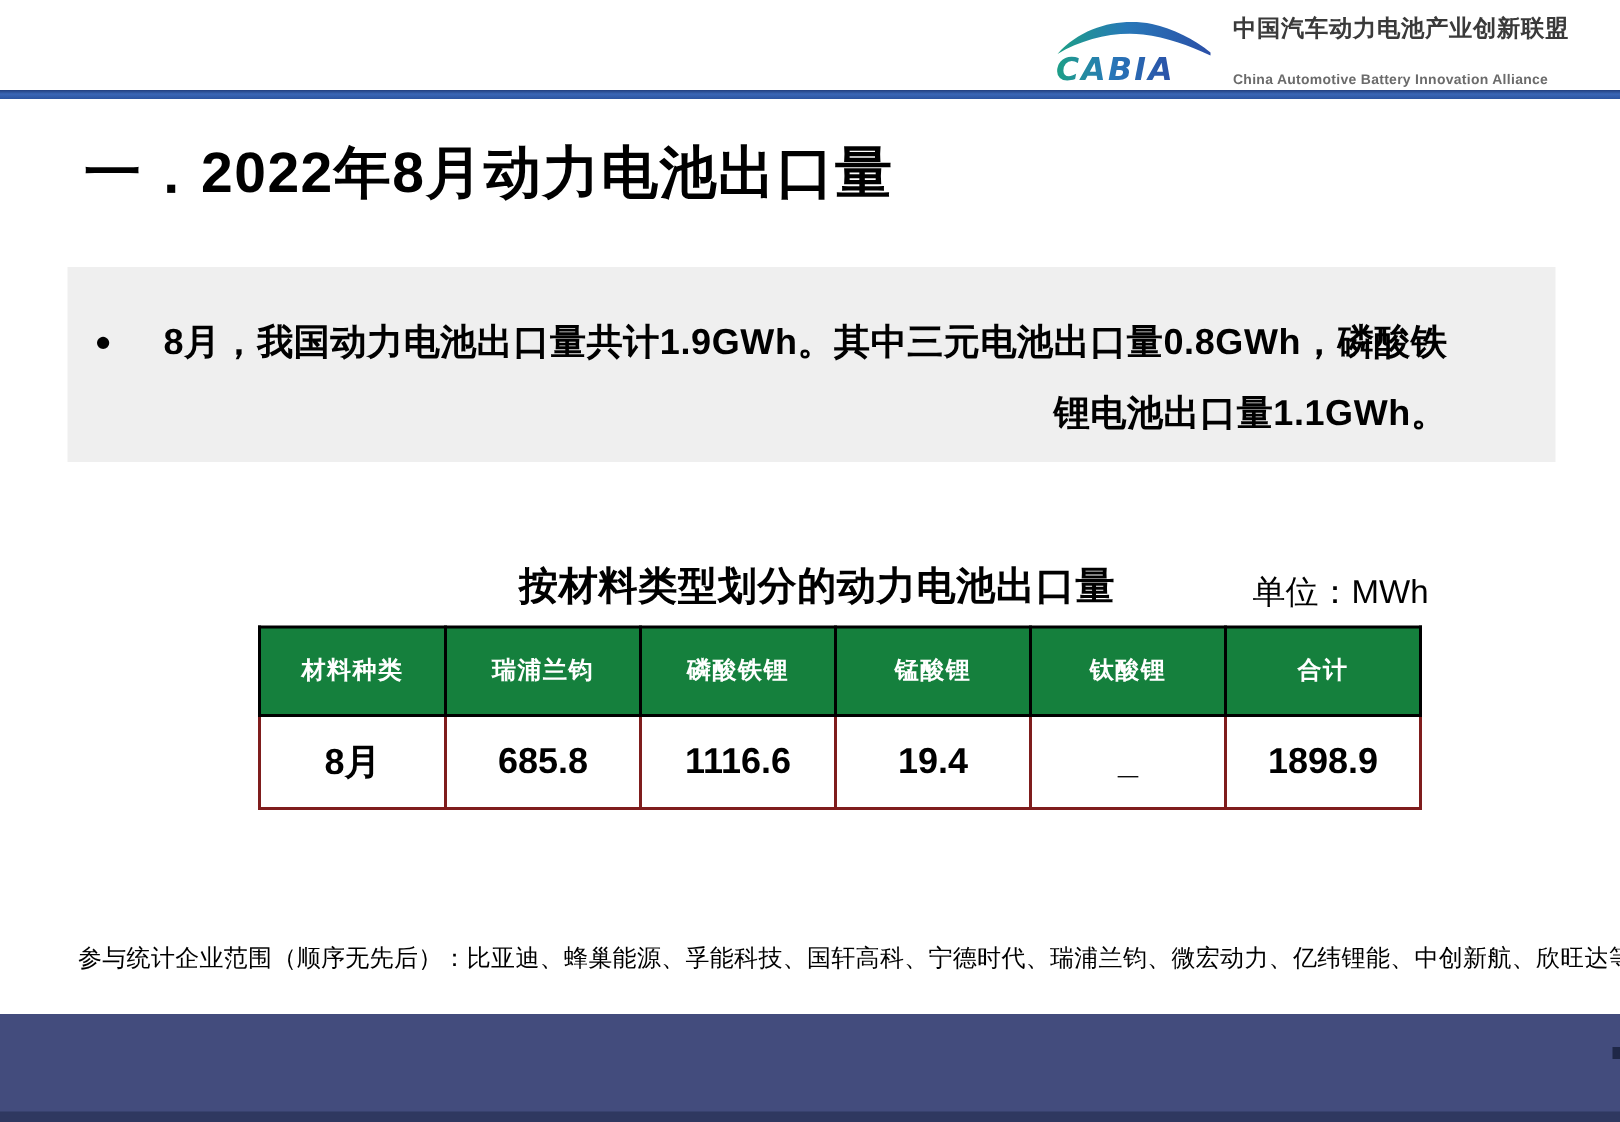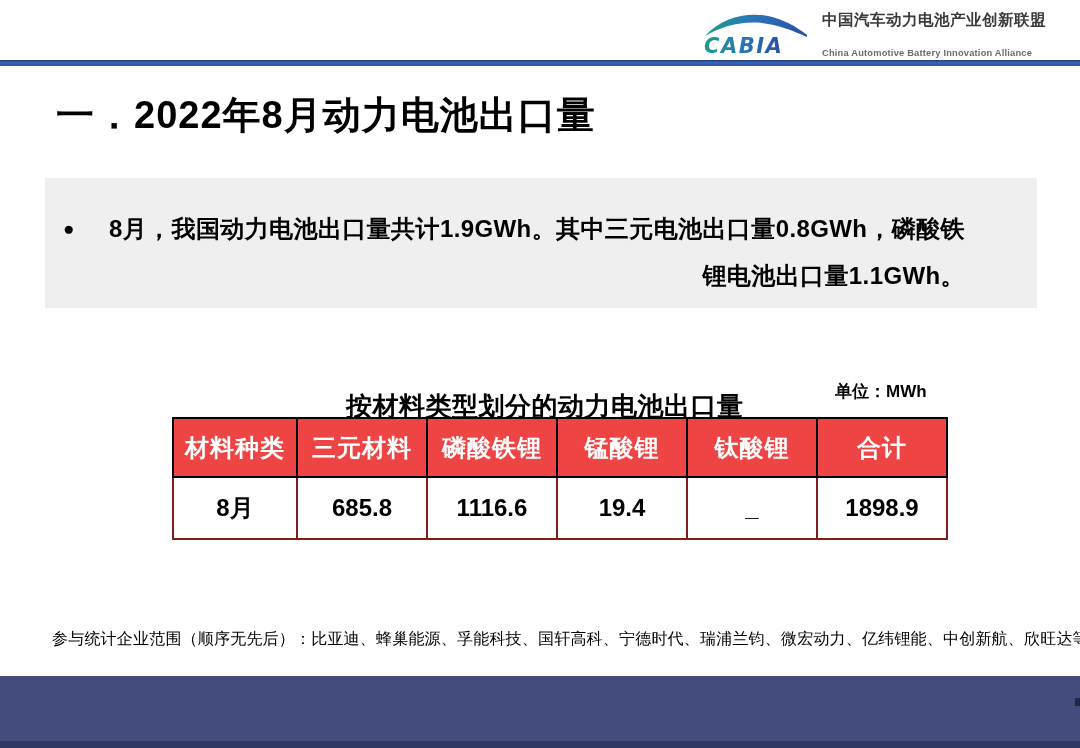--- a/index.html
+++ b/index.html
@@ -41,35 +41,35 @@
     font-size:19px;line-height:47px;width:30px;flex:0 0 30px;color:#000;
   }
   .summary-text{
     margin:0;max-width:872px;
     font-size:24px;line-height:47px;font-weight:600;
     letter-spacing:0.4px;
     text-align:right;
   }
   
   .table-title{
-    position:absolute;left:346px;top:389px;
+    position:absolute;left:346px;top:373px;
     font-size:26px;font-weight:bold;letter-spacing:0.5px;white-space:nowrap;
   }
   .unit-label{
     position:absolute;left:835px;top:380px;
-    font-size:17px;font-weight:bold;white-space:nowrap;
+    font-size:22px;font-weight:normal;white-space:nowrap;
   }
   
   .data-table{
     position:absolute;left:172px;top:417px;width:774px;
     border-collapse:collapse;table-layout:fixed;text-align:center;
   }
   .data-table th{
-    background:#ef4444;color:#ffffff;
-    font-size:24px;font-weight:bold;letter-spacing:1px;
+    background:#15803d;color:#ffffff;
+    font-size:16px;font-weight:bold;letter-spacing:1px;
     height:55px;border:2px solid #000;
   }
   .data-table td{
     background:#ffffff;color:#000;
     font-size:24px;font-weight:600;
     height:58px;border:2px solid #7f1d1d;
   }
   
   .footnote{
     position:absolute;left:52px;top:629px;margin:0;
@@ -125,21 +125,21 @@
       <col style="width:124px">
       <col style="width:130px">
       <col style="width:130px">
       <col style="width:130px">
       <col style="width:130px">
       <col style="width:130px">
     </colgroup>
     <thead>
       <tr>
         <th>材料种类</th>
-        <th>三元材料</th>
+        <th>瑞浦兰钧</th>
         <th>磷酸铁锂</th>
         <th>锰酸锂</th>
         <th>钛酸锂</th>
         <th>合计</th>
       </tr>
     </thead>
     <tbody>
       <tr>
         <td>8月</td>
         <td>685.8</td>

